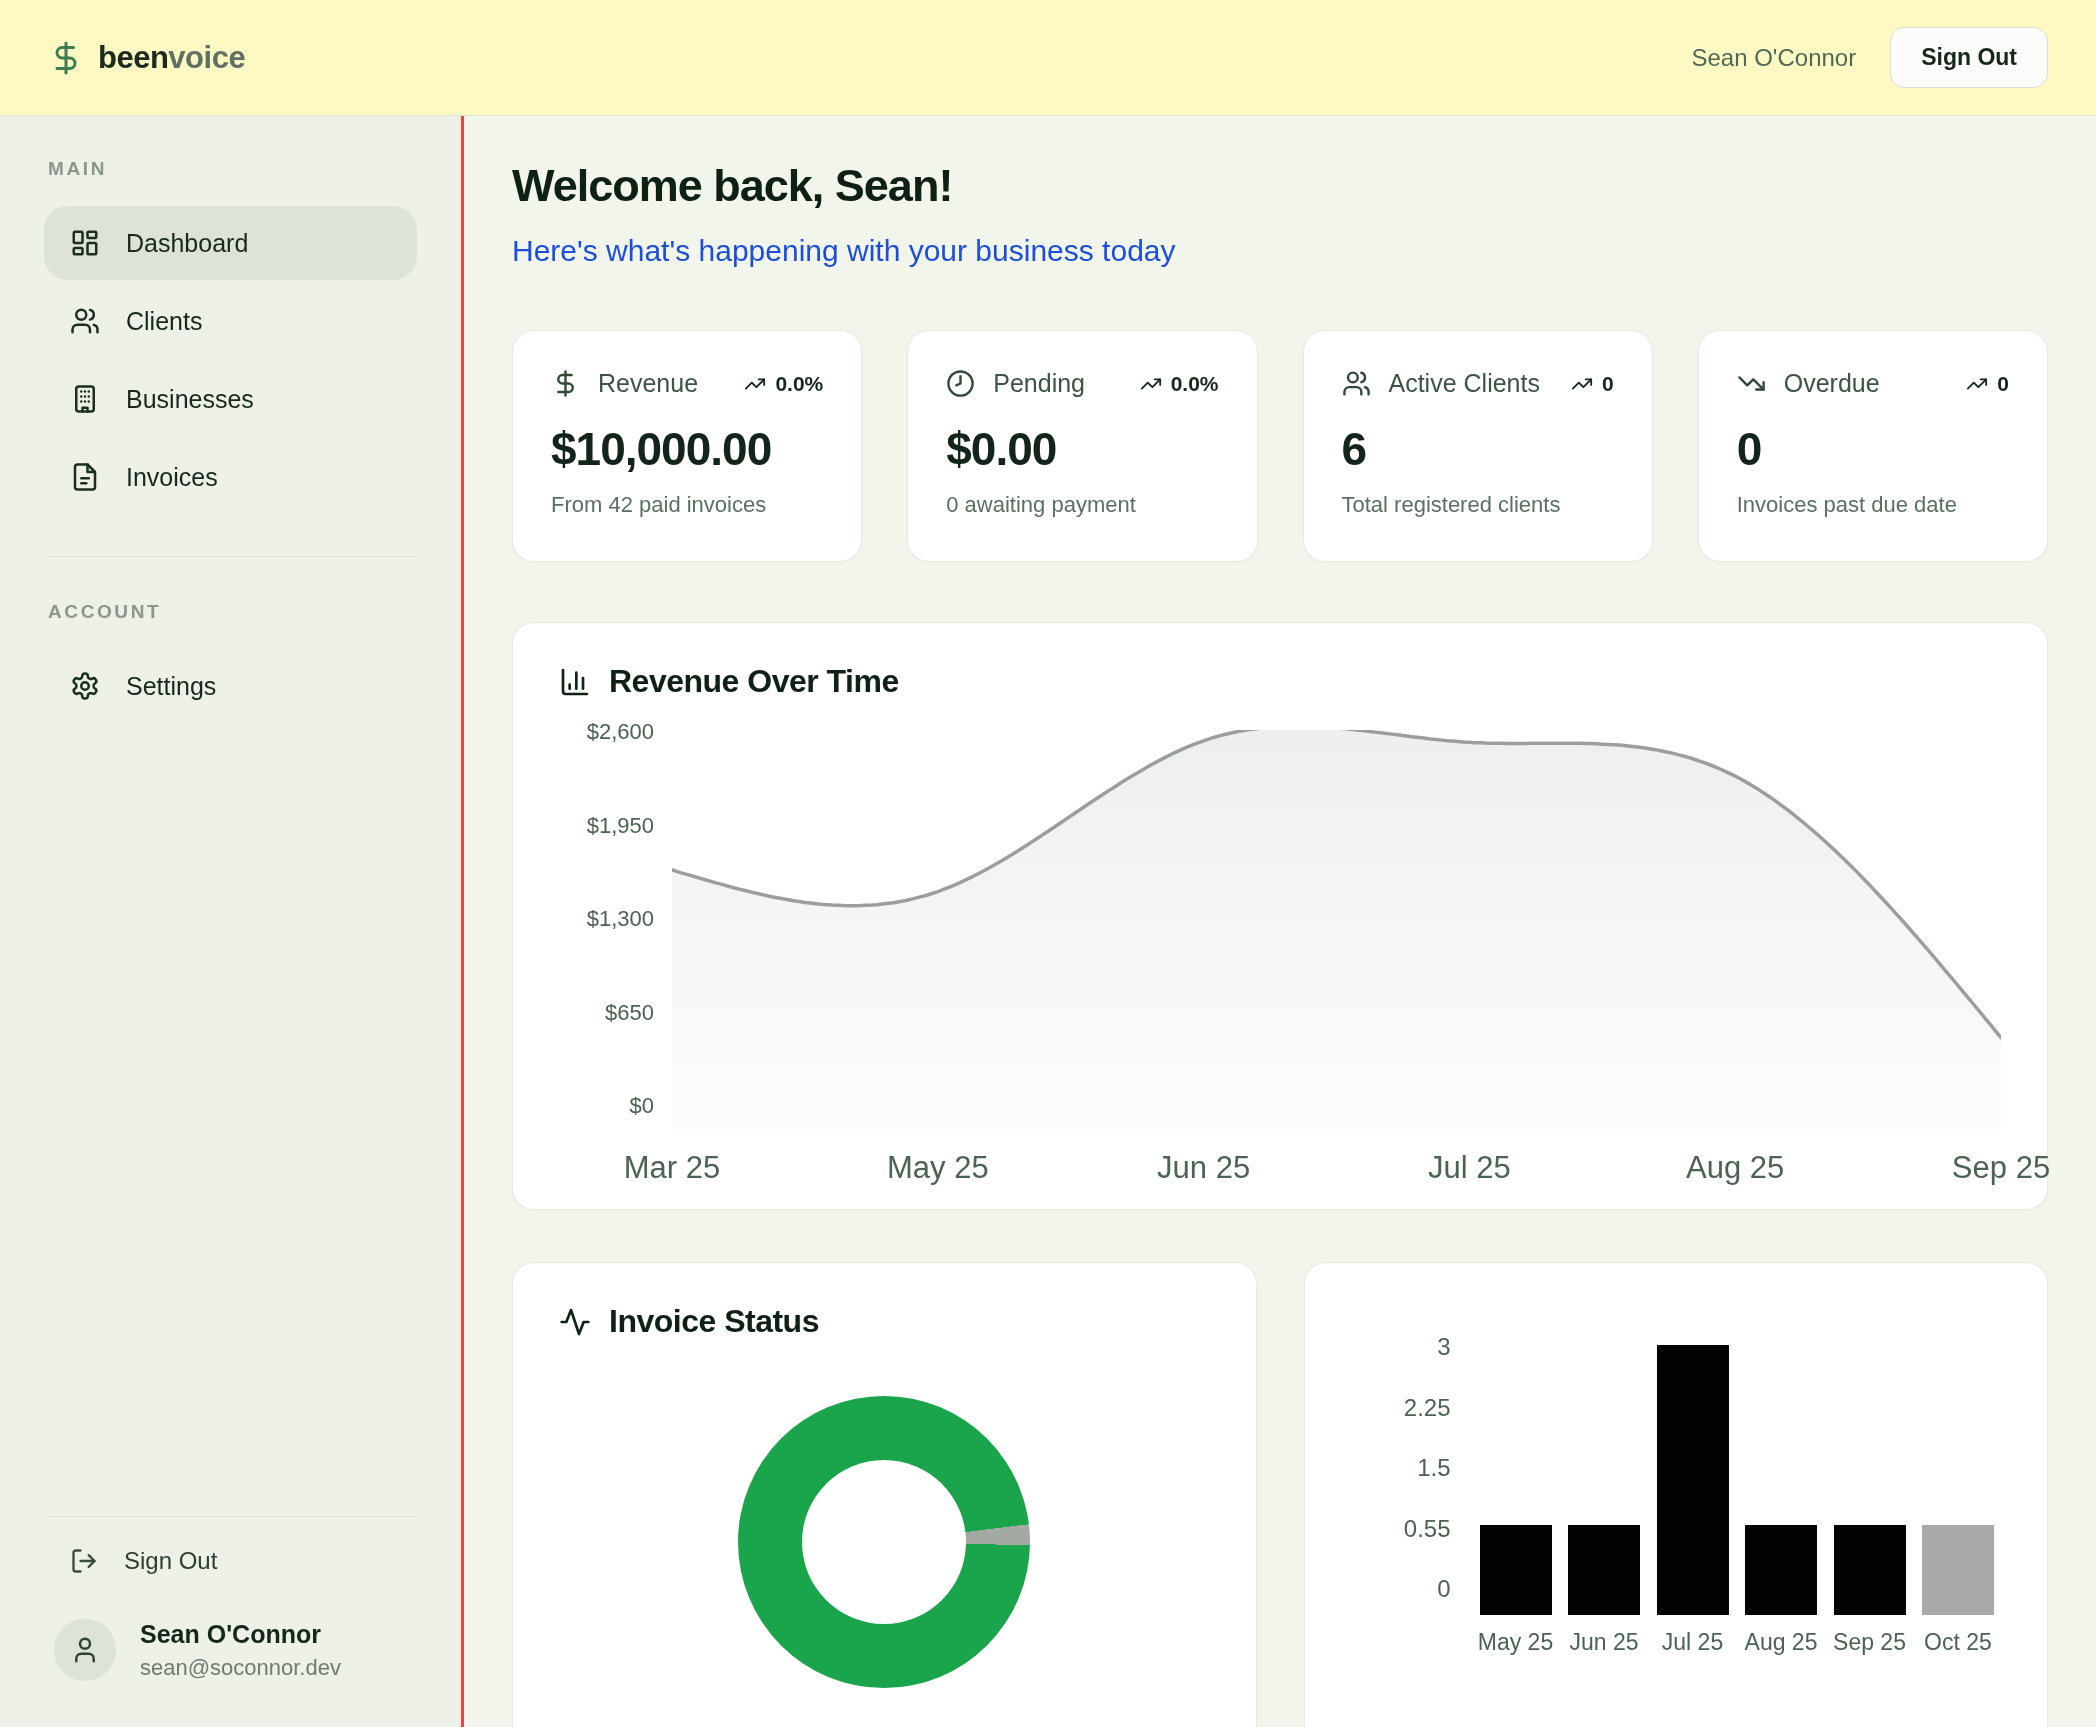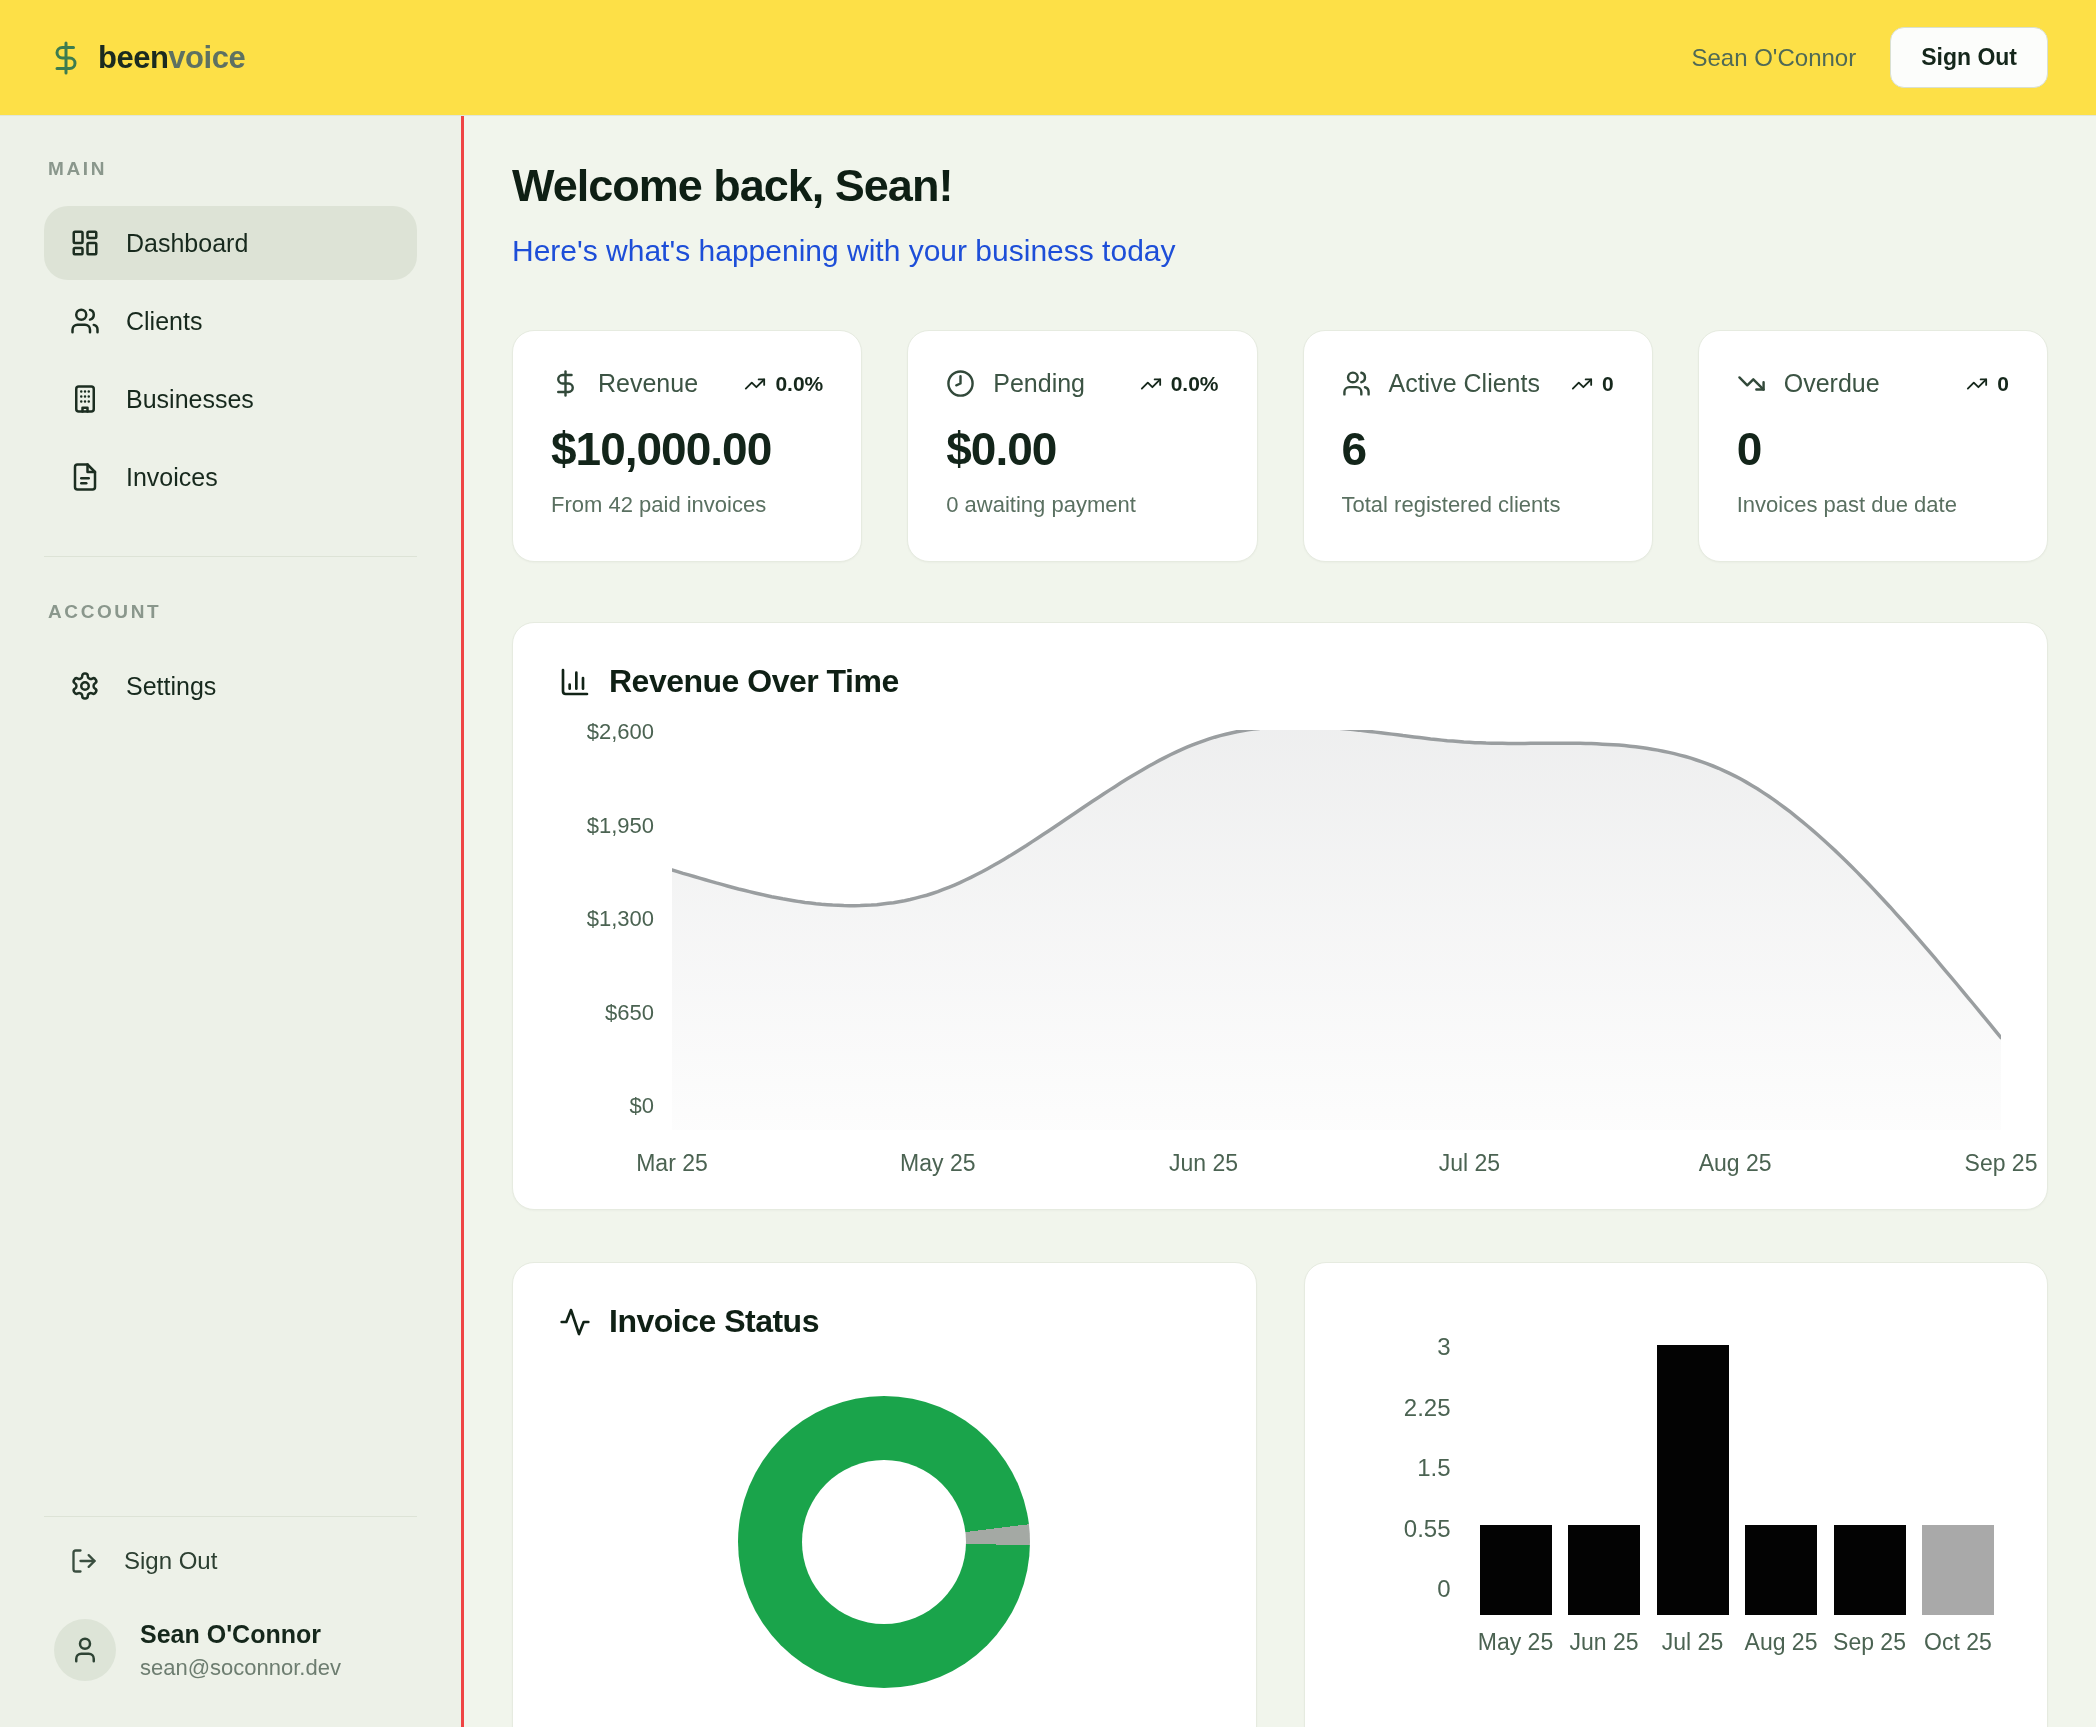--- a/index.html
+++ b/index.html
@@ -1,21 +1,21 @@
 <!DOCTYPE html>
 <html><head>
 <meta charset="utf-8">
 <style>
   * { margin:0; padding:0; box-sizing:border-box; }
   html,body { width:2096px; height:1727px; overflow:hidden; }
   body { font-family:"Liberation Sans", sans-serif; background:#f1f5ec; color:#15271b; }
   .app { width:100%; height:100%; display:flex; flex-direction:column; }
 
   
-  .header { height:116px; flex:0 0 116px; background:#fde047; border-bottom:1px solid #e0e6da;
+  .header { height:116px; flex:0 0 116px; background:#fef9c3; border-bottom:1px solid #e0e6da;
             display:flex; align-items:center; justify-content:space-between; padding:0 48px; }
   .logo { display:flex; align-items:center; gap:14px; }
   .logo .ic { width:36px; height:36px; color:#3d7c4f; }
   .brand { font-size:31px; font-weight:700; letter-spacing:-0.5px; }
   .brand .b1 { color:#1b2b20; }
   .brand .b2 { color:#5e7162; }
   .header-right { display:flex; align-items:center; gap:34px; }
   .header-user { font-size:24px; color:#4f6956; }
   .signout-btn { background:#fcfdfb; border:1px solid #d9e0d2; border-radius:14px; padding:16px 30px;
                  font-size:23px; font-weight:600; color:#15271b; font-family:inherit; cursor:pointer; }
@@ -65,21 +65,21 @@
   .chart-card { margin-top:60px; height:588px; padding:40px 46px; }
   .card-head { display:flex; align-items:center; gap:18px; }
   .card-head .ic { width:32px; height:32px; color:#11231700; color:#112317; }
   .card-title { font-size:32px; font-weight:800; letter-spacing:-0.5px; color:#0f2015; }
 
   .area-wrap { display:flex; margin-top:30px; }
   .y-axis { display:flex; flex-direction:column; justify-content:space-between; align-items:flex-end;
             height:400px; width:95px; margin:-11px 18px -11px 0; font-size:22px; color:#4b6352; }
   .plot { flex:1; position:relative; }
   .plot svg { width:100%; height:400px; display:block; }
-  .x-axis { position:relative; height:40px; margin-top:12px; font-size:23px; color:#4b6352; }
+  .x-axis { position:relative; height:40px; margin-top:12px; font-size:31px; color:#4b6352; }
   .x-axis span { position:absolute; top:8px; transform:translateX(-50%); white-space:nowrap; }
 
   .bottom-grid { display:grid; grid-template-columns:1fr 1fr; gap:47px; margin-top:52px; }
   .bottom-card { height:580px; padding:40px 46px; }
 
   
   .donut-wrap { display:flex; justify-content:center; margin-top:56px; }
   .donut { width:292px; height:292px; border-radius:50%; position:relative; }
   .donut-hole { position:absolute; left:50%; top:50%; width:164px; height:164px; border-radius:50%;
                 background:#ffffff; transform:translate(-50%,-50%); }

